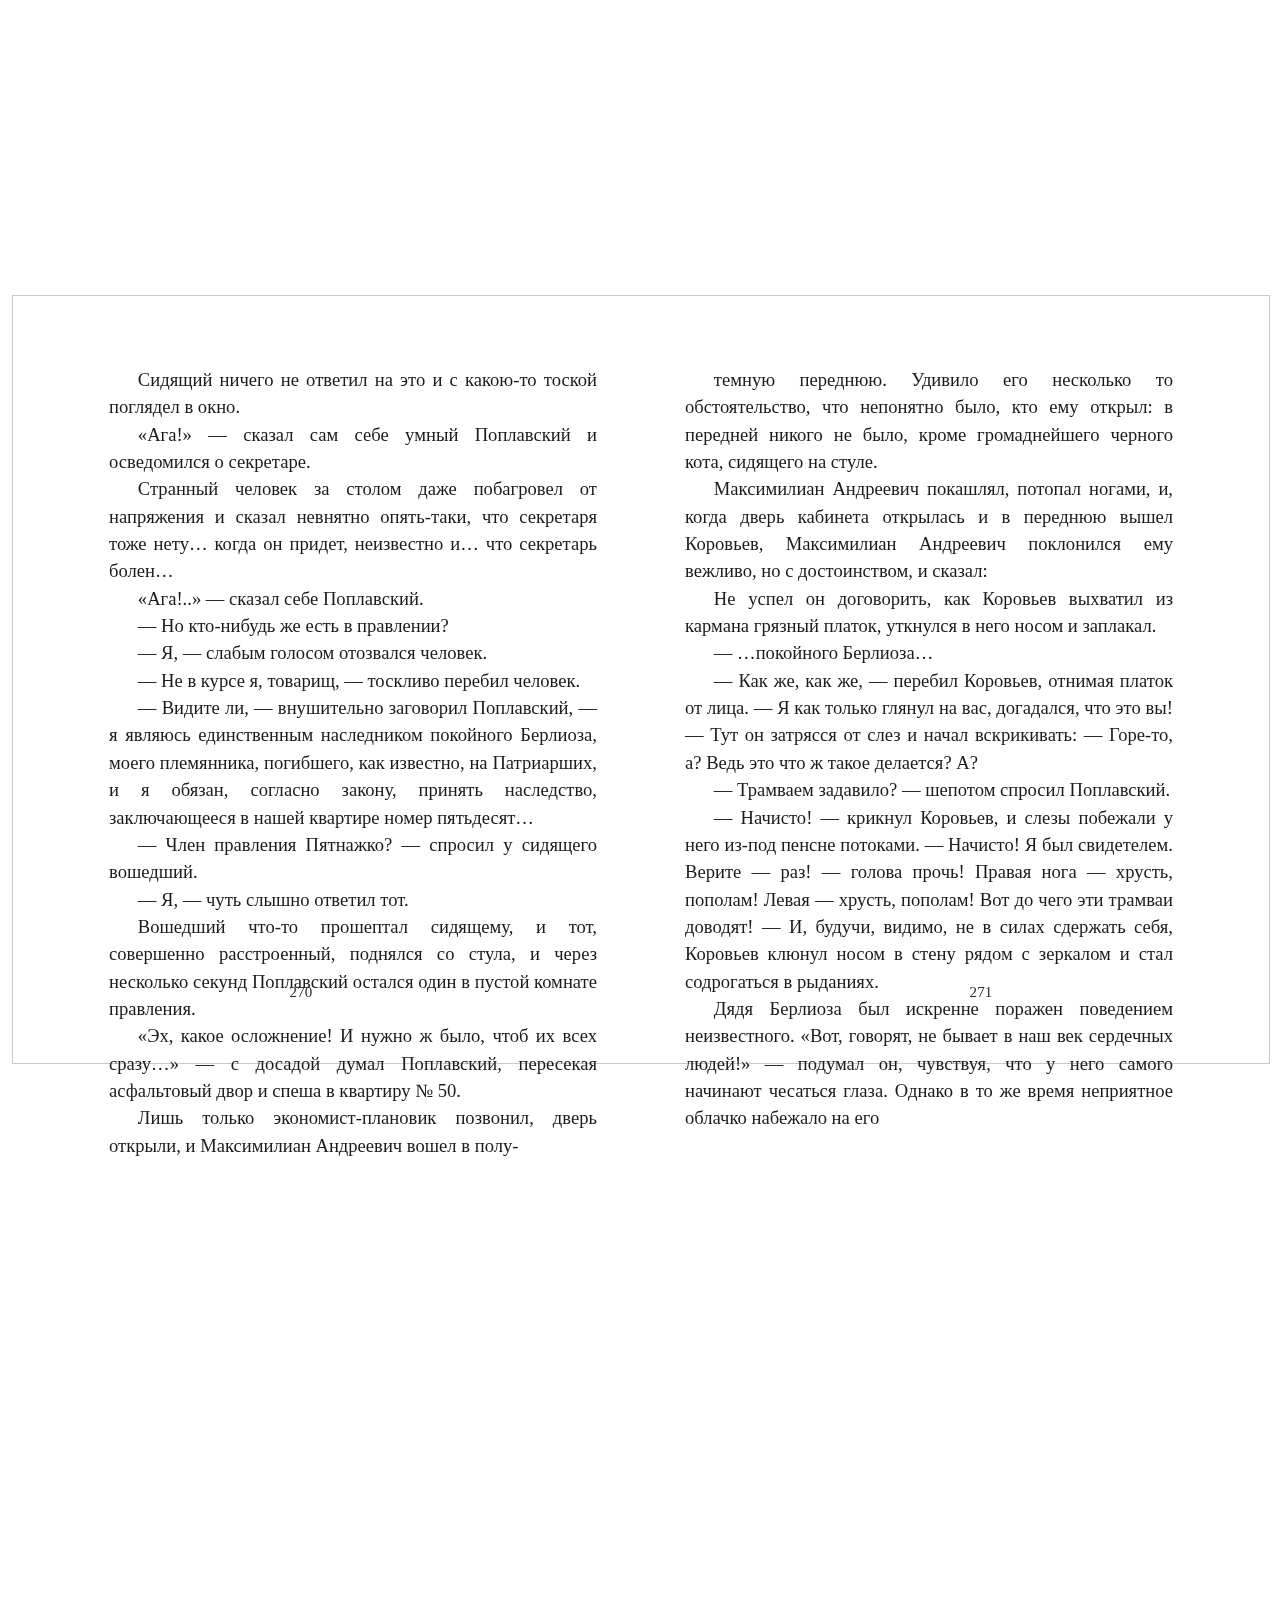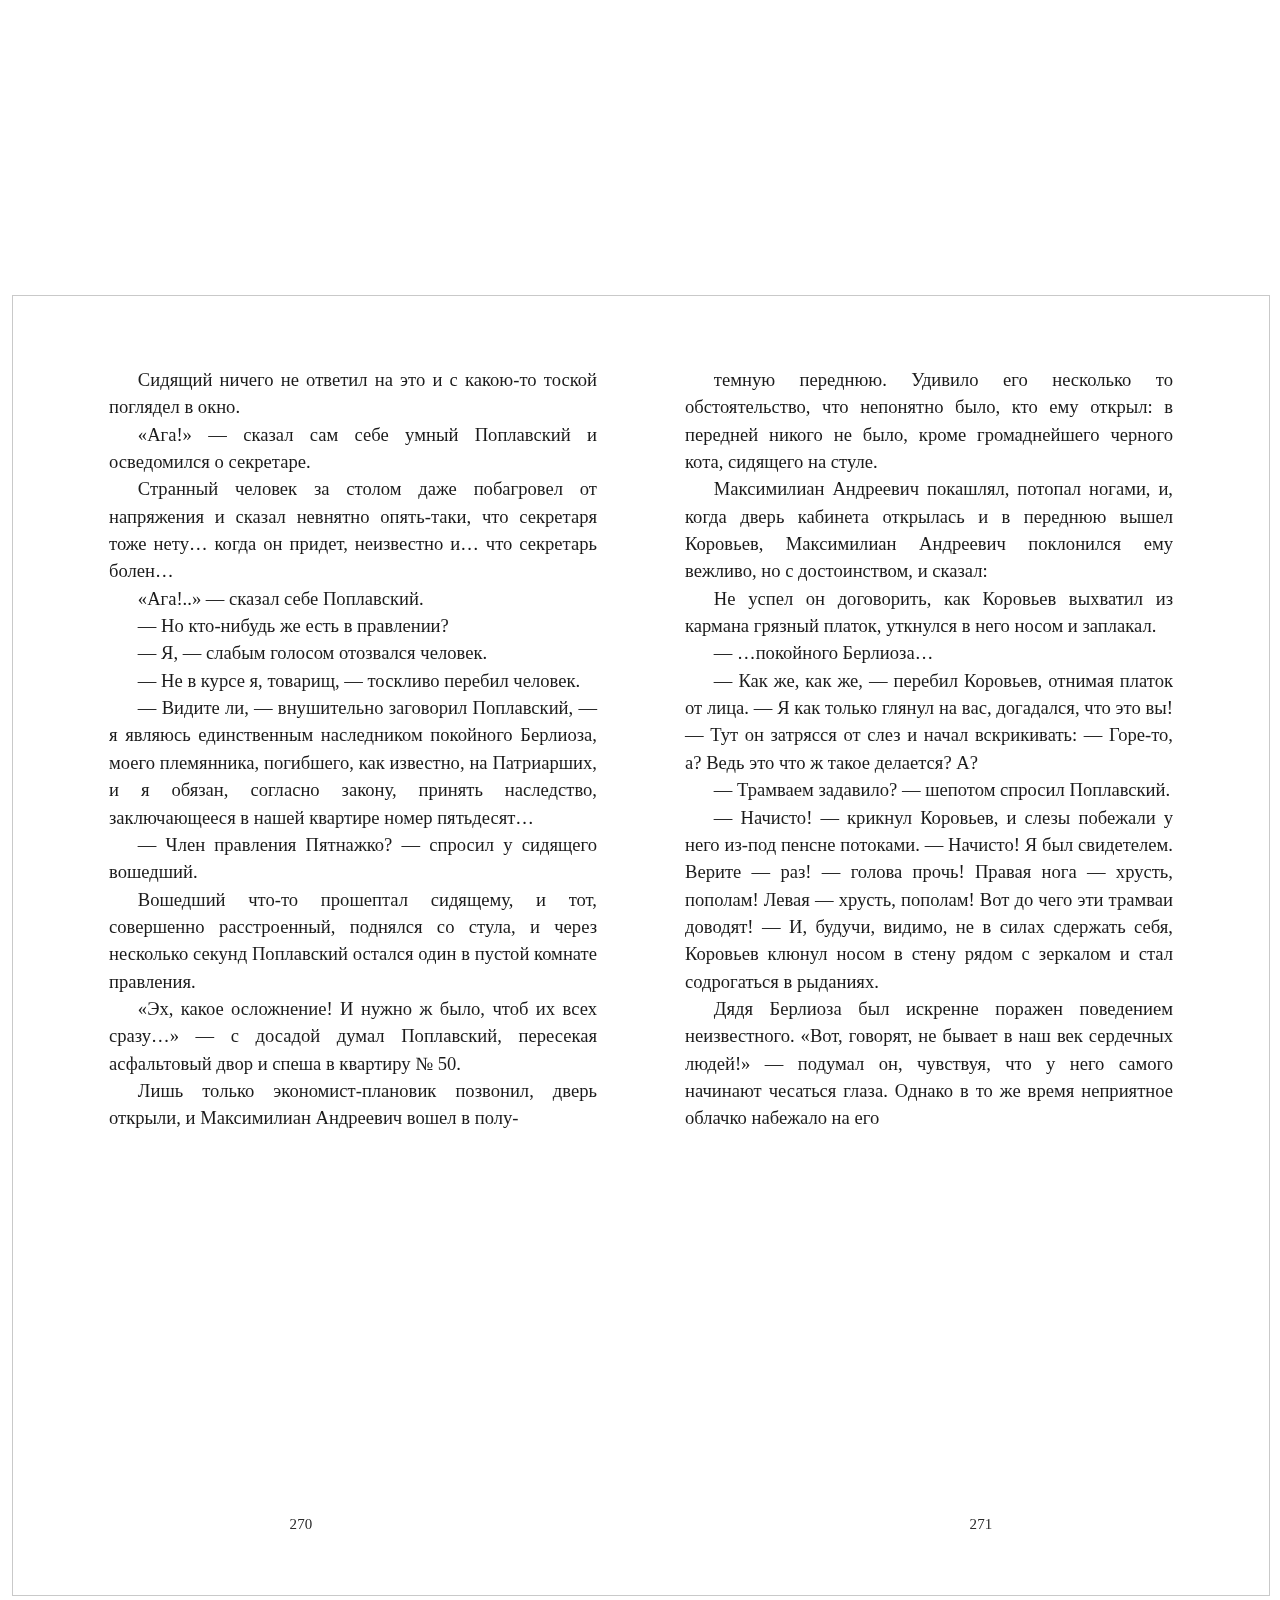--- a/index.html
+++ b/index.html
@@ -13,21 +13,21 @@
     position: relative;
     font-family: "Liberation Serif", "DejaVu Serif", serif;
     overflow: hidden;
   }
 
   #book-frame {
     position: absolute;
     left: 12px;
     top: 295px;
     width: 1258px;
-    height: 1301px;
+    height: 769px;
     border: 1px solid #c9c9c9;
     background: #ffffff;
     box-sizing: border-box;
   }
 
   #spread {
     position: absolute;
     left: 0;
     top: 0;
     right: 0;
@@ -83,20 +83,21 @@
       <div class="text-block">
           <p>Сидящий ничего не ответил на это и с какою-то тоской поглядел в окно.</p>
           <p>«Ага!» — сказал сам себе умный Поплавский и осведомился о секретаре.</p>
           <p>Странный человек за столом даже побагровел от напряжения и сказал невнятно опять-таки, что секретаря тоже нету… когда он придет, неизвестно и… что секретарь болен…</p>
           <p>«Ага!..» — сказал себе Поплавский.</p>
           <p>— Но кто-нибудь же есть в правлении?</p>
           <p>— Я, — слабым голосом отозвался человек.</p>
           <p>— Не в курсе я, товарищ, — тоскливо перебил человек.</p>
           <p>— Видите ли, — внушительно заговорил Поплавский, — я являюсь единственным наследником покойного Берлиоза, моего племянника, погибшего, как известно, на Патриарших, и я обязан, согласно закону, принять наследство, заключающееся в нашей квартире номер пятьдесят…</p>
           <p>— Член правления Пятнажко? — спросил у сидящего вошедший.</p>
+          <p>— Я, — чуть слышно ответил тот.</p>
           <p>Вошедший что-то прошептал сидящему, и тот, совершенно расстроенный, поднялся со стула, и через несколько секунд Поплавский остался один в пустой комнате правления.</p>
           <p>«Эх, какое осложнение! И нужно ж было, чтоб их всех сразу…» — с досадой думал Поплавский, пересекая асфальтовый двор и спеша в квартиру № 50.</p>
           <p>Лишь только экономист-плановик позвонил, дверь открыли, и Максимилиан Андреевич вошел в полу-</p>
         </div>
       <div class="folio">270</div>
     </div>
 
     <div class="page page-right">
       <div class="text-block">
           <p>темную переднюю. Удивило его несколько то обстоятельство, что непонятно было, кто ему открыл: в передней никого не было, кроме громаднейшего черного кота, сидящего на стуле.</p>

